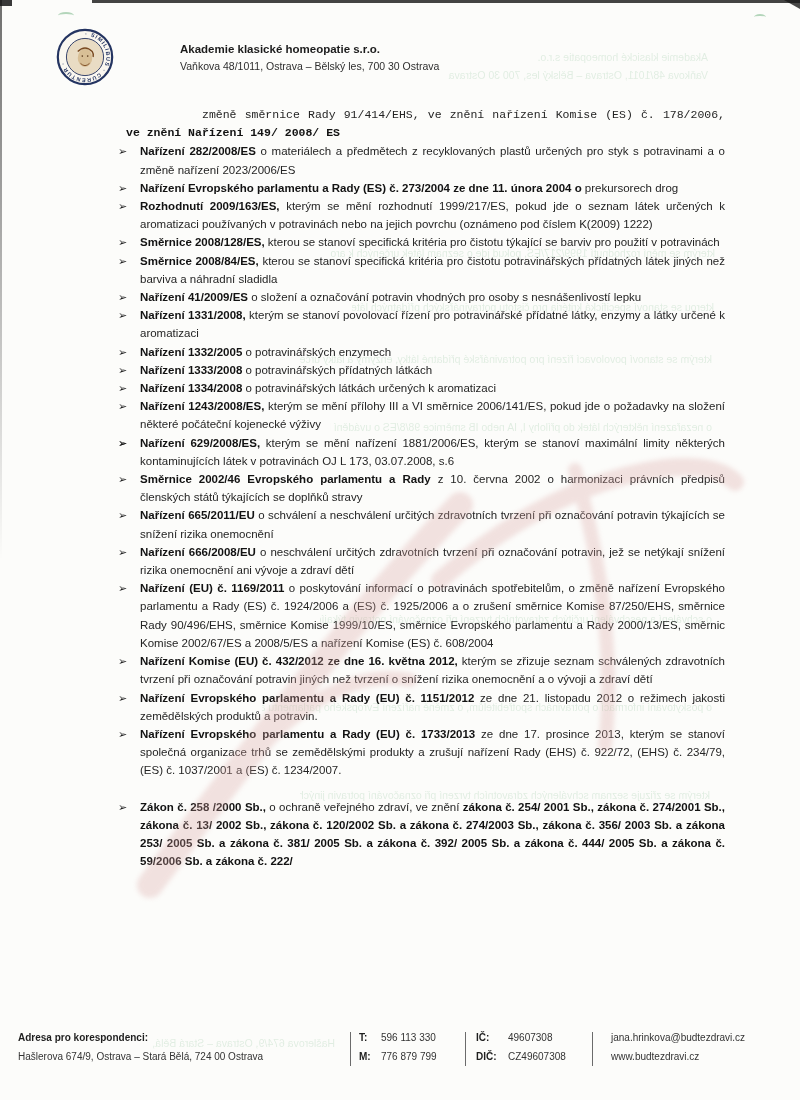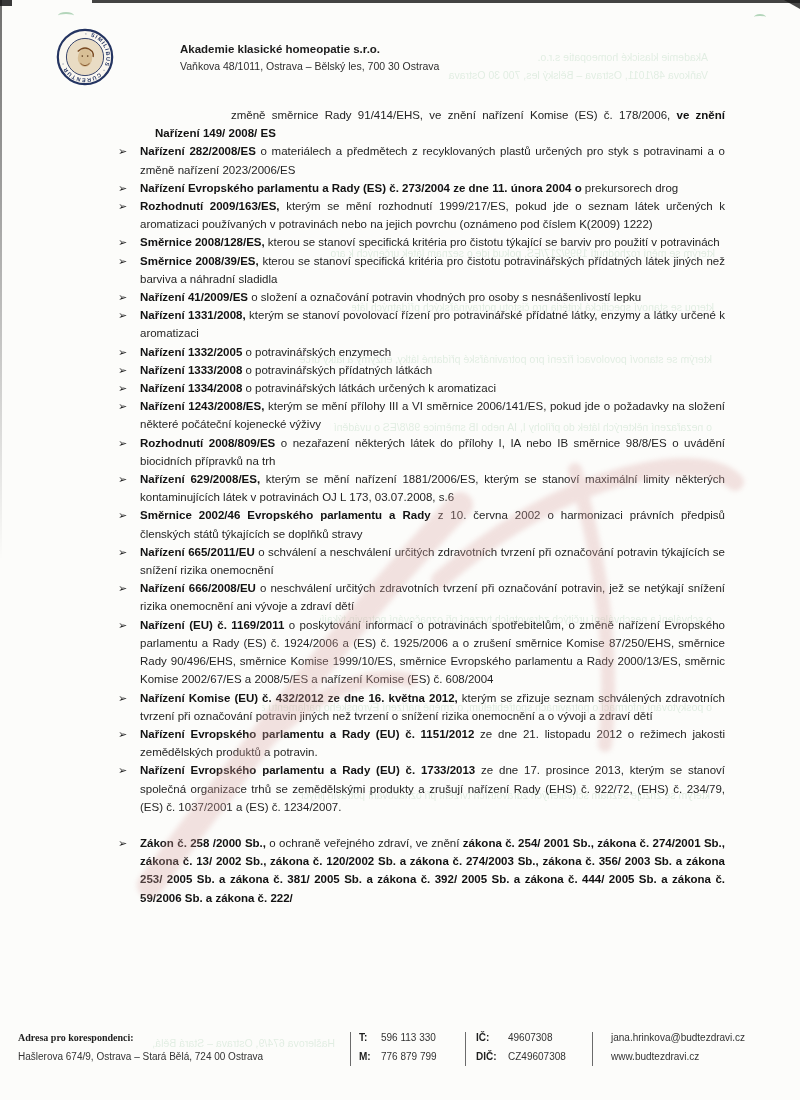--- a/index.html
+++ b/index.html
@@ -31,21 +31,21 @@
   .company { margin-left: 66px; }
   .company-name { font-size: 11.5px; font-weight: 700; color: #1c1c1c; margin-bottom: 5px; }
   .company-address { font-size: 10.5px; color: #2e2e2e; }
 
   
   .doc-body {
     position: absolute; top: 106px; left: 118px; width: 607px;
     font-size: 11.5px; line-height: 18.2px; text-align: justify;
     color: #242424;
   }
-  .intro { margin-left: 37px; text-indent: 76px; }
+  .intro { margin-left: 8px; text-indent: 76px; font-family: Liberation Mono, monospace; }
   .seg.bold { font-weight: 700; color: #121212; }
   .reg-list { list-style: none; margin-top: 0; }
   .reg-list li { position: relative; padding-left: 22px; text-align: justify; }
   .reg-list li.gap { margin-top: 18px; }
   .bullet { position: absolute; left: 0; top: 0; font-size: 11px; color: #1b1b1b; font-weight: 400; }
 
   
   .bleed {
     position: absolute; transform: scaleX(-1);
     color: #2f8f46; font-size: 10.5px; line-height: 14px;
@@ -62,21 +62,21 @@
     display: flex; align-items: flex-start;
     font-size: 10px; color: #333;
   }
   .fcol { padding-top: 2px; }
   .fcol-address { width: 332px; }
   .fcol-phone { width: 114px; padding-left: 8px; }
   .fcol-id { width: 126px; padding-left: 10px; }
   .fcol-web { flex: 1; padding-left: 10px; }
   .fdiv { width: 1px; height: 34px; background: #6b6b6b; margin-top: 2px; }
   .flabel { font-weight: 700; color: #1f1f1f; }
-  .fcol-address .flabel { margin-bottom: 8px; font-family: Liberation Serif, serif; }
+  .fcol-address .flabel { margin-bottom: 8px; }
   .frow { display: flex; margin-bottom: 8px; }
   .fcol-phone .frow .flabel { width: 22px; }
   .fcol-id .frow .flabel { width: 32px; }
   .fvalue { color: #333; }
   .fcol-web .fvalue { margin-bottom: 8px; padding-left: 8px; }
 </style>
 </head>
 <body>
 
 <div class="page">
@@ -114,28 +114,28 @@
     </div>
   </header>
 
   <main class="doc-body">
     <p class="intro"><span class="seg">změně směrnice Rady 91/414/EHS, ve znění nařízení Komise (ES) č. 178/2006, </span><span class="seg bold">ve znění Nařízení 149/ 2008/ ES</span></p>
     <ul class="reg-list">
         <li><span class="bullet">➢</span><span class="item-text"><span class="seg bold">Nařízení 282/2008/ES</span><span class="seg"> o materiálech a předmětech z recyklovaných plastů určených pro styk s potravinami a o změně nařízení 2023/2006/ES</span></span></li>
         <li><span class="bullet">➢</span><span class="item-text"><span class="seg bold">Nařízení Evropského parlamentu a Rady (ES) č. 273/2004 ze dne 11. února 2004 o</span><span class="seg"> prekursorech drog</span></span></li>
         <li><span class="bullet">➢</span><span class="item-text"><span class="seg bold">Rozhodnutí 2009/163/ES,</span><span class="seg"> kterým se mění rozhodnutí 1999/217/ES, pokud jde o seznam látek určených k aromatizaci používaných v potravinách nebo na jejich povrchu (oznámeno pod číslem K(2009) 1222)</span></span></li>
         <li><span class="bullet">➢</span><span class="item-text"><span class="seg bold">Směrnice 2008/128/ES,</span><span class="seg"> kterou se stanoví specifická kritéria pro čistotu týkající se barviv pro použití v potravinách</span></span></li>
-        <li><span class="bullet">➢</span><span class="item-text"><span class="seg bold">Směrnice 2008/39/ES,</span><span class="seg"> kterou se stanoví specifická kritéria pro čistotu potravinářských přídatných látek jiných než barviva a náhradní sladidla</span></span></li>
+        <li><span class="bullet">➢</span><span class="item-text"><span class="seg bold">Směrnice 2008/84/ES,</span><span class="seg"> kterou se stanoví specifická kritéria pro čistotu potravinářských přídatných látek jiných než barviva a náhradní sladidla</span></span></li>
         <li><span class="bullet">➢</span><span class="item-text"><span class="seg bold">Nařízení 41/2009/ES</span><span class="seg"> o složení a označování potravin vhodných pro osoby s nesnášenlivostí lepku</span></span></li>
         <li><span class="bullet">➢</span><span class="item-text"><span class="seg bold">Nařízení 1331/2008,</span><span class="seg"> kterým se stanoví povolovací řízení pro potravinářské přídatné látky, enzymy a látky určené k aromatizaci</span></span></li>
         <li><span class="bullet">➢</span><span class="item-text"><span class="seg bold">Nařízení 1332/2005</span><span class="seg"> o potravinářských enzymech</span></span></li>
         <li><span class="bullet">➢</span><span class="item-text"><span class="seg bold">Nařízení 1333/2008</span><span class="seg"> o potravinářských přídatných látkách</span></span></li>
         <li><span class="bullet">➢</span><span class="item-text"><span class="seg bold">Nařízení 1334/2008</span><span class="seg"> o potravinářských látkách určených k aromatizaci</span></span></li>
         <li><span class="bullet">➢</span><span class="item-text"><span class="seg bold">Nařízení 1243/2008/ES,</span><span class="seg"> kterým se mění přílohy III a VI směrnice 2006/141/ES, pokud jde o požadavky na složení některé počáteční kojenecké výživy</span></span></li>
-        <li><span class="bullet">➢</span><span class="item-text"><span class="seg bold">Rozhodnutí 2008/809/ES</span><span class="seg"> o nezařazení některých látek do přílohy I, IA nebo IB směrnice 98/8/ES o uvádění biocidních přípravků na trh</span></span></li>
+        <li><span class="bullet">➢</span></li>
         <li><span class="bullet">➢</span><span class="item-text"><span class="seg bold">Nařízení 629/2008/ES,</span><span class="seg"> kterým se mění nařízení 1881/2006/ES, kterým se stanoví maximální limity některých kontaminujících látek v potravinách OJ L 173, 03.07.2008, s.6</span></span></li>
         <li><span class="bullet">➢</span><span class="item-text"><span class="seg bold">Směrnice 2002/46 Evropského parlamentu a Rady</span><span class="seg"> z 10. června 2002 o harmonizaci právních předpisů členských států týkajících se doplňků stravy</span></span></li>
         <li><span class="bullet">➢</span><span class="item-text"><span class="seg bold">Nařízení 665/2011/EU</span><span class="seg"> o schválení a neschválení určitých zdravotních tvrzení při označování potravin týkajících se snížení rizika onemocnění</span></span></li>
         <li><span class="bullet">➢</span><span class="item-text"><span class="seg bold">Nařízení 666/2008/EU</span><span class="seg"> o neschválení určitých zdravotních tvrzení při označování potravin, jež se netýkají snížení rizika onemocnění ani vývoje a zdraví dětí</span></span></li>
         <li><span class="bullet">➢</span><span class="item-text"><span class="seg bold">Nařízení (EU) č. 1169/2011</span><span class="seg"> o poskytování informací o potravinách spotřebitelům, o změně nařízení Evropského parlamentu a Rady (ES) č. 1924/2006 a (ES) č. 1925/2006 a o zrušení směrnice Komise 87/250/EHS, směrnice Rady 90/496/EHS, směrnice Komise 1999/10/ES, směrnice Evropského parlamentu a Rady 2000/13/ES, směrnic Komise 2002/67/ES a 2008/5/ES a nařízení Komise (ES) č. 608/2004</span></span></li>
         <li><span class="bullet">➢</span><span class="item-text"><span class="seg bold">Nařízení Komise (EU) č. 432/2012 ze dne 16. května 2012,</span><span class="seg"> kterým se zřizuje seznam schválených zdravotních tvrzení při označování potravin jiných než tvrzení o snížení rizika onemocnění a o vývoji a zdraví dětí</span></span></li>
         <li><span class="bullet">➢</span><span class="item-text"><span class="seg bold">Nařízení Evropského parlamentu a Rady (EU) č. 1151/2012</span><span class="seg"> ze dne 21. listopadu 2012 o režimech jakosti zemědělských produktů a potravin.</span></span></li>
         <li><span class="bullet">➢</span><span class="item-text"><span class="seg bold">Nařízení Evropského parlamentu a Rady (EU) č. 1733/2013</span><span class="seg"> ze dne 17. prosince 2013, kterým se stanoví společná organizace trhů se zemědělskými produkty a zrušují nařízení Rady (EHS) č. 922/72, (EHS) č. 234/79, (ES) č. 1037/2001 a (ES) č. 1234/2007.</span></span></li>
         <li class="gap"><span class="bullet">➢</span><span class="item-text"><span class="seg bold">Zákon č. 258 /2000 Sb.,</span><span class="seg"> o ochraně veřejného zdraví, ve znění </span><span class="seg bold">zákona č. 254/ 2001 Sb., zákona č. 274/2001 Sb., zákona č. 13/ 2002 Sb., zákona č. 120/2002 Sb. a zákona č. 274/2003 Sb., zákona č. 356/ 2003 Sb. a zákona 253/ 2005 Sb. a zákona č. 381/ 2005 Sb. a zákona č. 392/ 2005 Sb. a zákona č. 444/ 2005 Sb. a zákona č. 59/2006 Sb. a zákona č. 222/</span></span></li>
       </ul>

